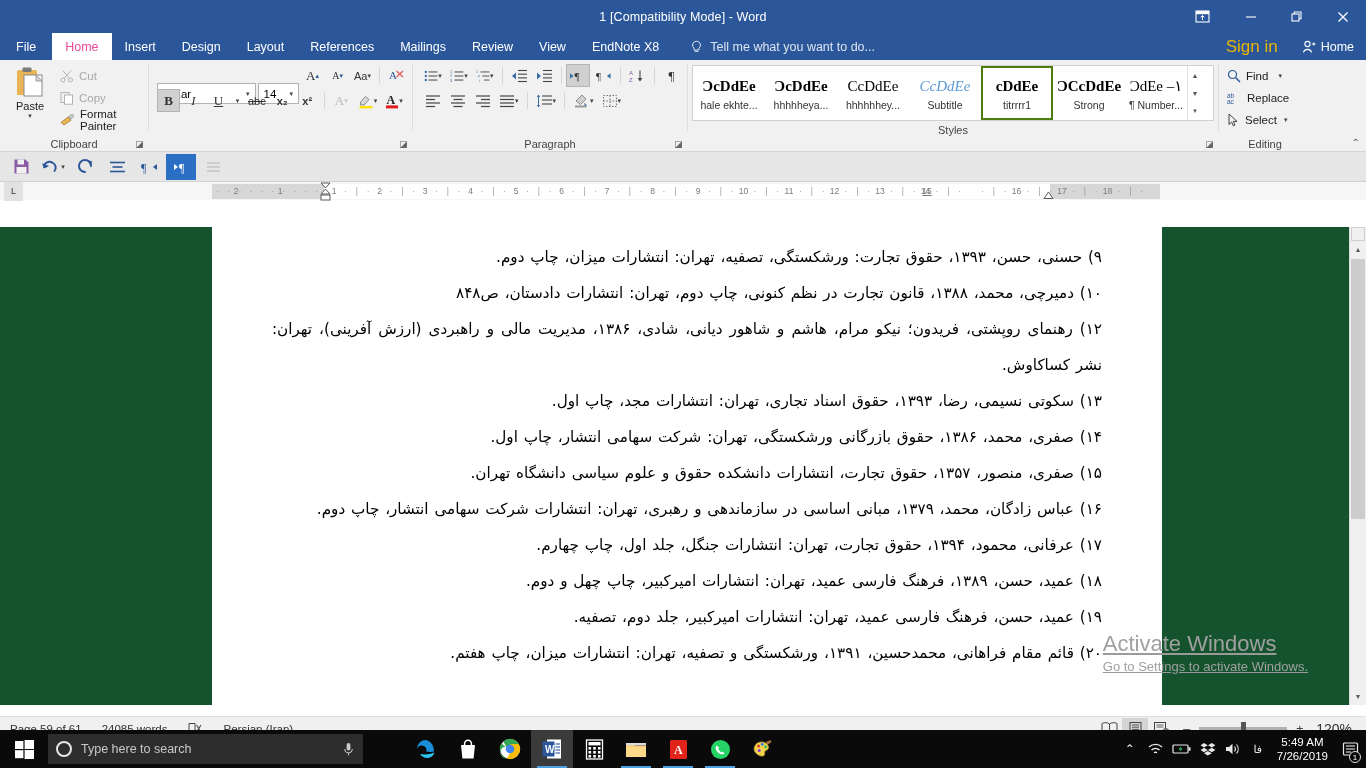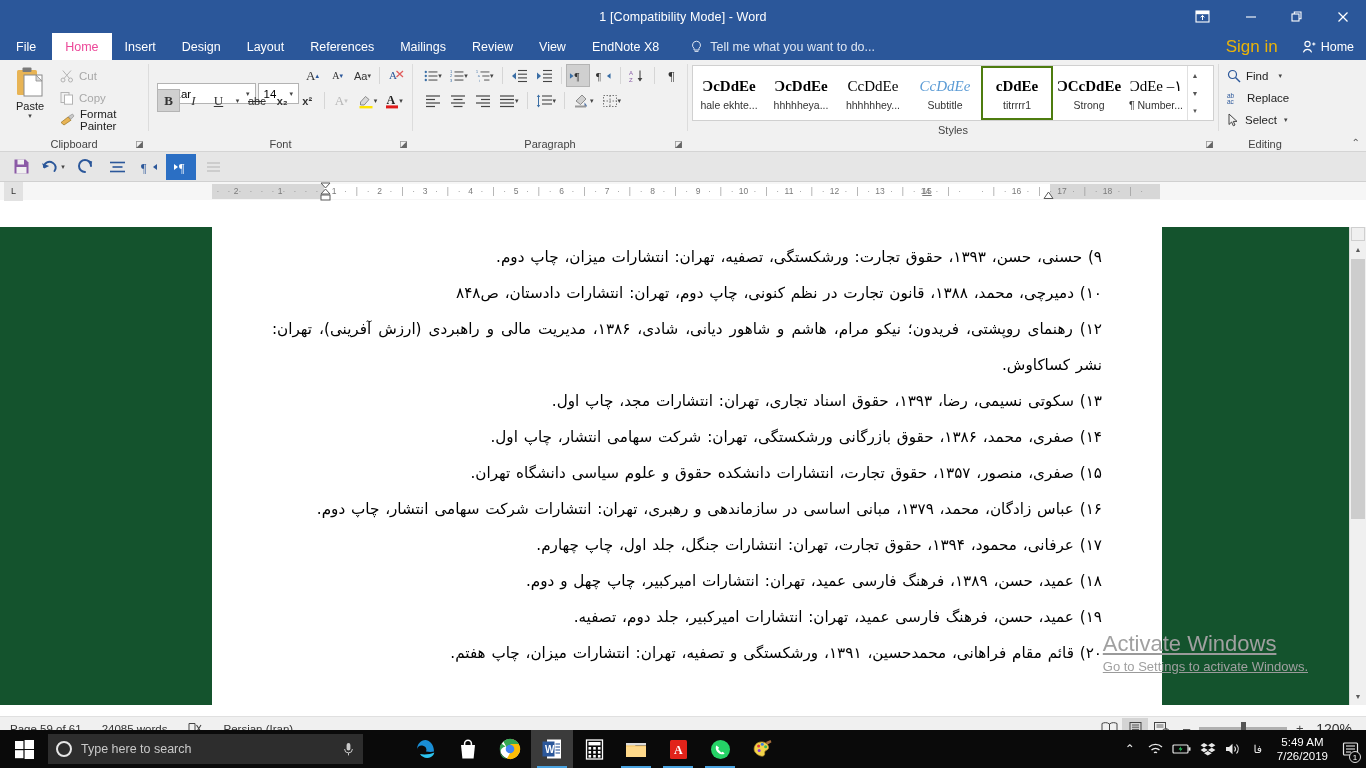--- a/index.html
+++ b/index.html
@@ -437,21 +437,20 @@
         </div>
         <div class="ibtn">
           <svg width="14" height="16" viewBox="0 0 14 16">
               <text x="1.5" y="11" font-family="Liberation Serif, serif" font-size="12" font-weight="bold" fill="#222">A</text>
               <rect x="1" y="12.4" width="12" height="3" fill="#e01b1b"></rect>
             </svg>
             <span class="car7">▾</span>
         </div>
       </div>
     </div>
-    <div class="grp-label">Font</div>
     <div class="dlg-launcher">◪</div>
   </div>
   <div class="grp-div"></div>
 
   <div class="grp paragrp">
     <div style="flex:1">
       <div class="frow">
         <div class="ibtn">
           <svg width="16" height="14" viewBox="0 0 16 14">
               <circle cx="2" cy="2.5" r="1.3" fill="#3a6ea5"></circle>

